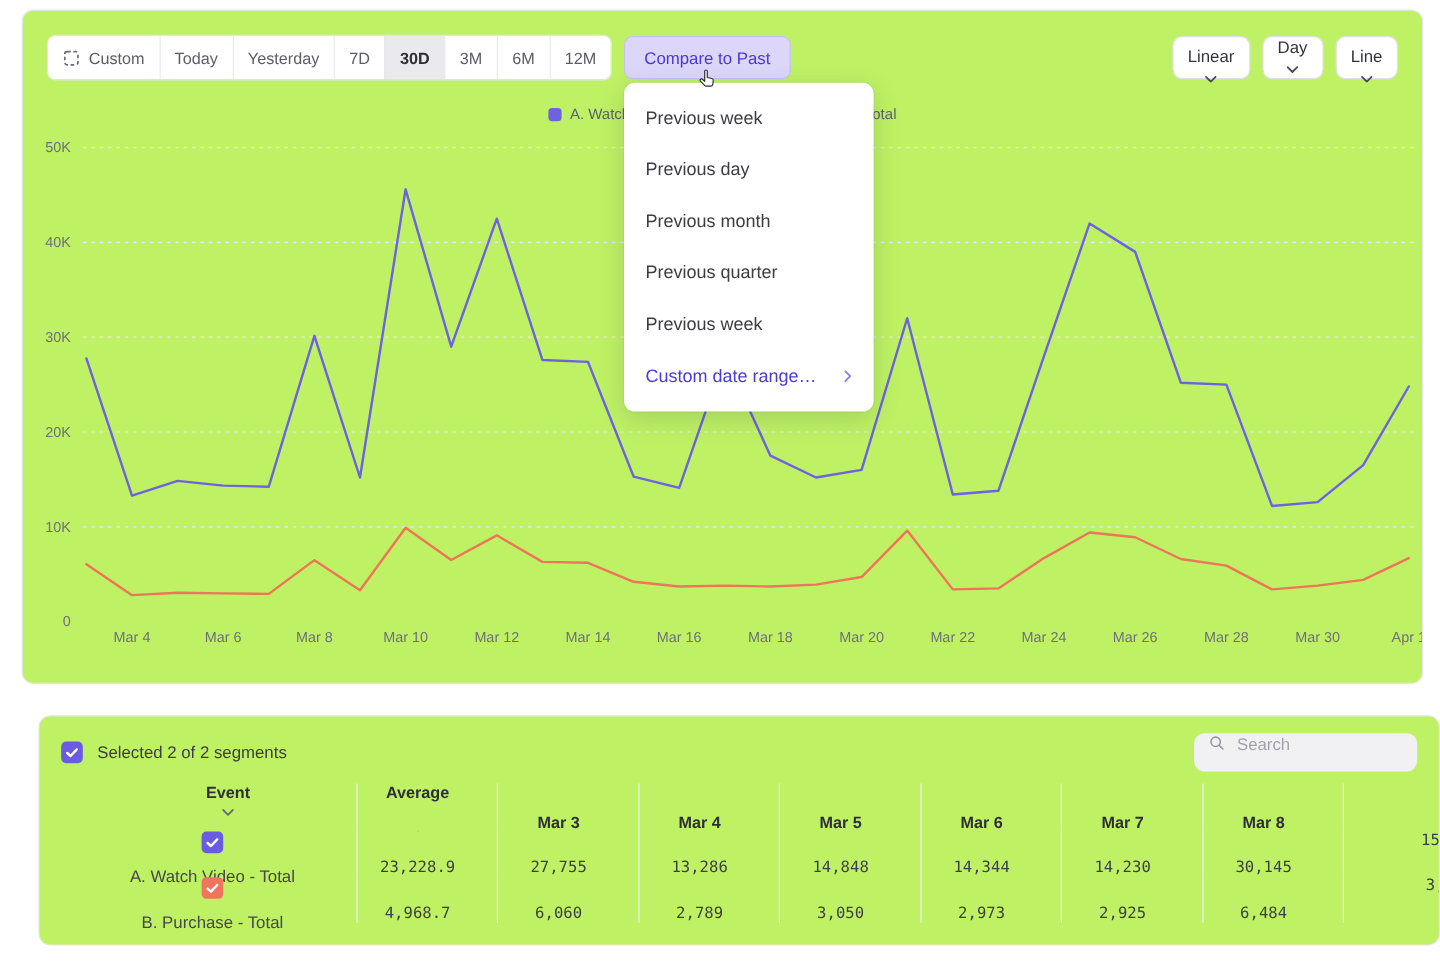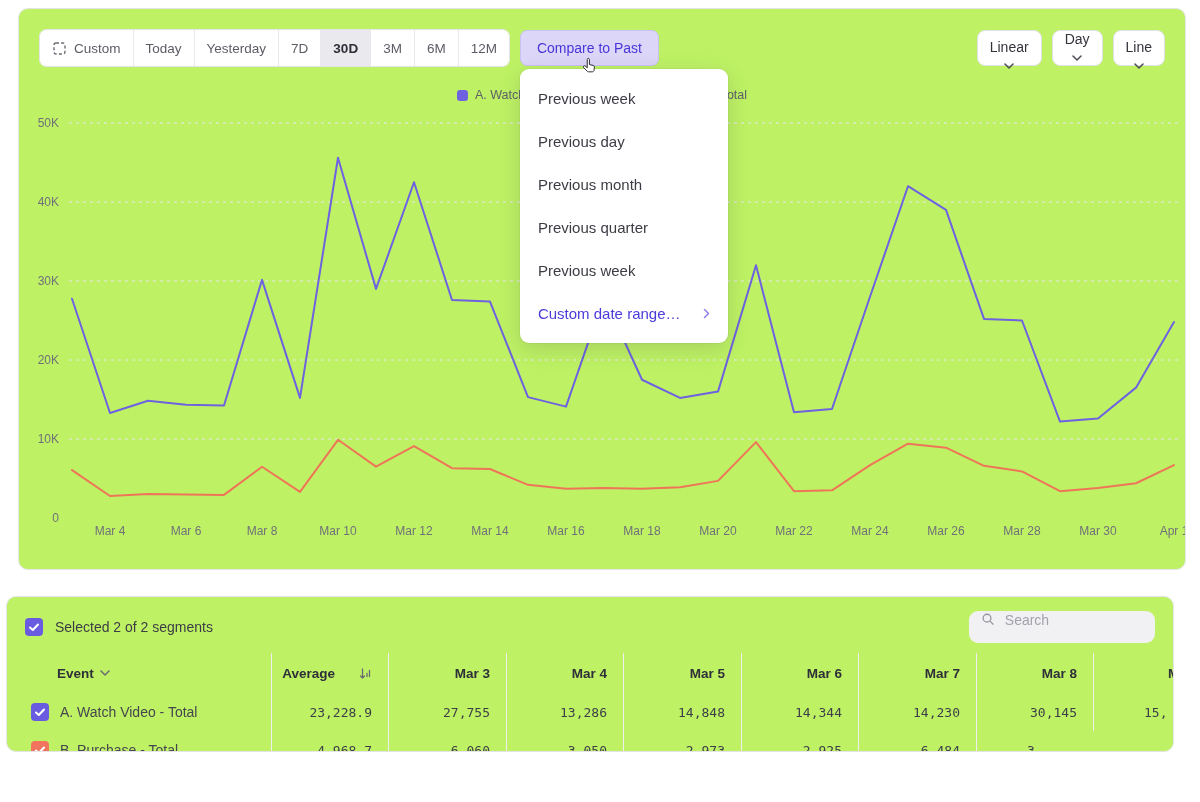--- a/index.html
+++ b/index.html
@@ -4,21 +4,21 @@
 <style>
   * { box-sizing: border-box; }
   html,body { margin:0; padding:0; }
   body {
     width:1200px; height:802px; position:relative; overflow:hidden;
     background:#ffffff; color:#35353e;
     font-family:"Liberation Sans", sans-serif;
   }
   .card { position:absolute; background:#bef264; border:1px solid #e5e5e9; border-radius:10px; }
   #chart-panel { left:18px; top:8px; width:1168px; height:562px; }
-  #table-panel { left:6px; top:596px; width:1168px; height:156px; overflow:hidden; }
+  #table-panel { left:32px; top:596px; width:1168px; height:192px; overflow:hidden; }
 
   
   .toolbar { display:flex; align-items:center; padding:20px 20px 0; position:relative; }
   .presets { display:flex; border:1px solid #e3e3e8; border-radius:7px; overflow:hidden; flex:none; }
   .preset { display:flex; align-items:center; gap:7px; padding:0 12px; height:36px;
             font-size:13.5px; color:#5c5c66; border-right:1px solid #e9e9ed; cursor:pointer; background:#fff; white-space:nowrap; }
   .preset:last-child { border-right:none; }
   .preset.active { background:#e9e9ee; color:#2e2e37; font-weight:700; }
   .preset svg { color:#6a6a74; }
 
@@ -55,21 +55,21 @@
   .checkbox { width:18px; height:18px; border-radius:4px; display:flex; align-items:center;
               justify-content:center; cursor:pointer; flex:none; }
   .sel-label { margin-left:12px; font-size:14px; color:#3c3c46; }
   .search { margin-left:auto; display:flex; align-items:flex-start; gap:8px; background:#f1f1f4;
             border-radius:9px; height:32px; padding:0 12px; width:186px; color:#95959f; cursor:text; }
   .search input { border:none; background:transparent; outline:none; font-size:14px; color:#3c3c46;
                   width:100%; font-family:inherit; }
   .search input::placeholder { color:#a2a2ac; }
 
   .t-grid { display:grid; grid-template-columns:265px 117px 118px 117px 118px 117px 118px 117px 118px; }
-  .th, .td { display:flex; align-items:center; border-right:1px solid #eeeef2; }
+  .th, .td { display:flex; align-items:center; border-right:1px solid #eeeef2;flex-direction:column; }
   .th { height:40px; font-size:13.5px; font-weight:700; color:#2f2f39; }
   .td { height:38px; }
   .c-event-h { padding-left:50px; gap:6px; cursor:pointer; }
   .c-event-h svg, .sort-icon { color:#6a6a74; }
   .num { justify-content:flex-end; padding-right:16px; gap:24px; }
   .td.num { font-family:"DejaVu Sans Mono", monospace; font-size:13px; color:#3e3e48;text-align:center; }
   .c-first { padding-left:24px; gap:11px; font-size:14px; color:#46464f; }
   .th.clip { justify-content:flex-start; padding-left:74px; border-right:none; }
   .td.clip { justify-content:flex-start; padding-left:50px; border-right:none; }
 </style>
@@ -276,19 +276,20 @@
     <div class="td c-first">
       <span class="checkbox" style="background: rgb(240, 116, 94);">
         <svg width="12" height="12" viewBox="0 0 12 12" fill="none" stroke="#fff" stroke-width="2" stroke-linecap="round" stroke-linejoin="round">
             <polyline points="2,6.5 4.8,9 10,3.5"></polyline>
           </svg>
       </span>
       <span>B. Purchase - Total</span>
     </div>
     <div class="td num">4,968.7</div>
     <div class="td num">6,060</div>
+    <div class="td num">2,789</div>
     <div class="td num">3,050</div>
     <div class="td num">2,973</div>
     <div class="td num">2,925</div>
     <div class="td num">6,484</div>
     <div class="td clip num">3,</div>
   </div>
 </div>
 
 </body></html>

